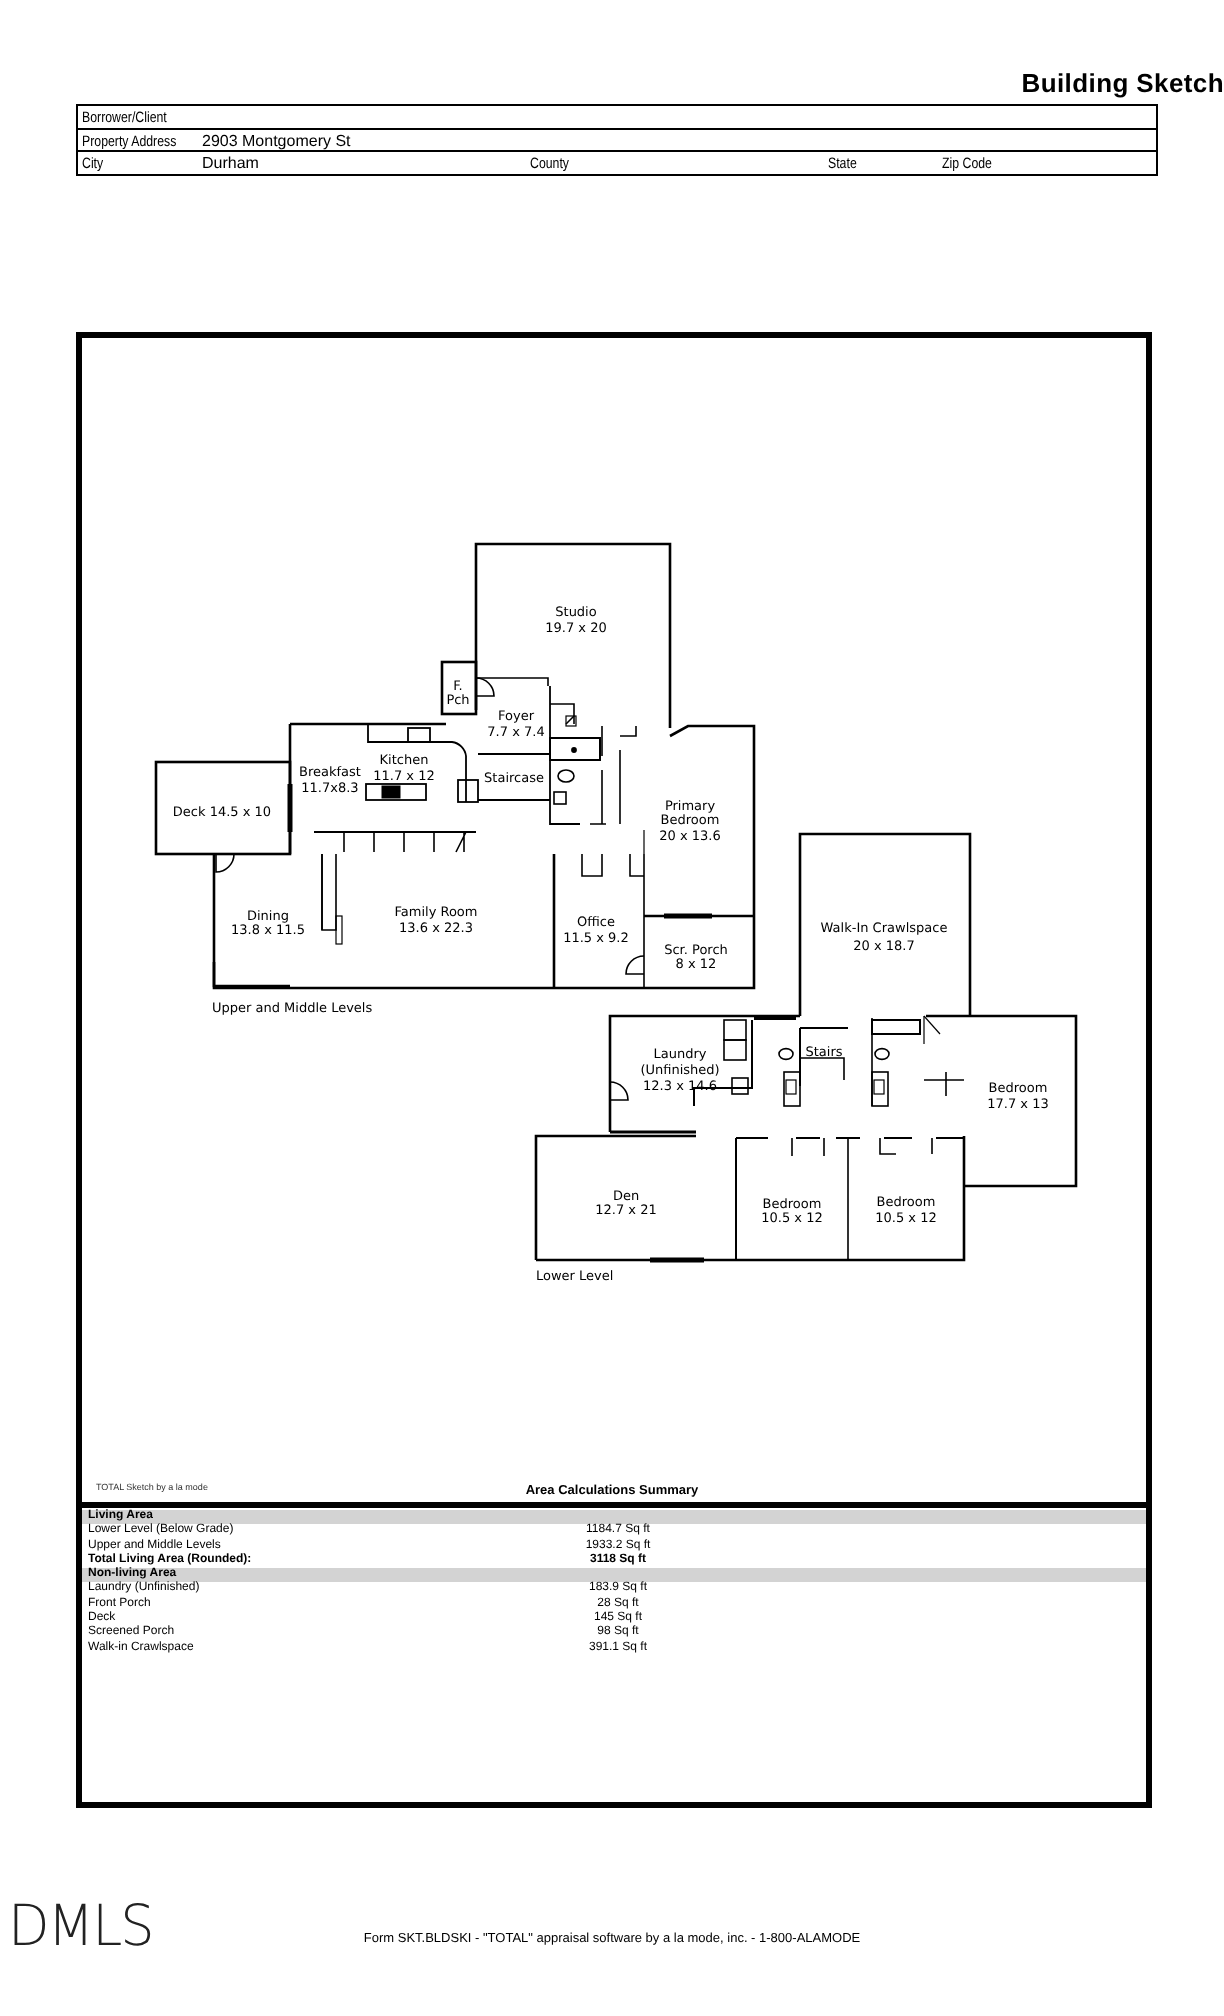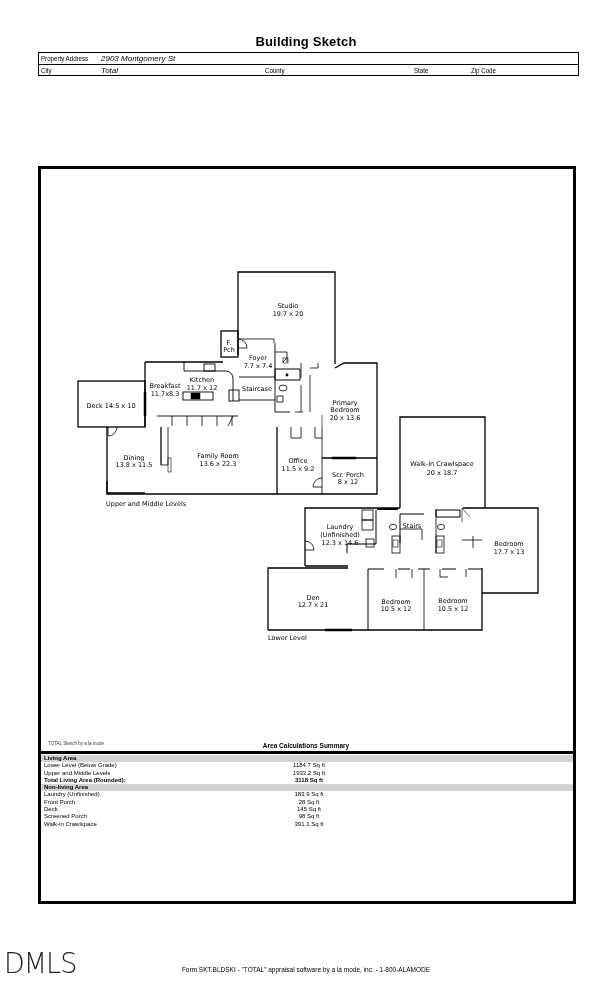--- a/index.html
+++ b/index.html
@@ -1,22 +1,22 @@
 <!DOCTYPE html>
 <html><head>
 <meta charset="utf-8">
 <style>
   html, body { margin:0; padding:0; background:#fff; }
   body { width:612px; height:1008px; position:relative; overflow:hidden; font-family:"Liberation Sans", sans-serif; color:#000; }
-  .title { position:absolute; left:0; width:612px; top:34px; text-align:center; font-weight:bold; font-size:13px; letter-spacing:0.2px; }
+  .title { position:absolute; left:0; width:612px; top:34px; text-align:right; font-weight:bold; font-size:13px; letter-spacing:0.2px; }
   .hdr { position:absolute; left:38px; top:52px; width:539px; border:1px solid #000; }
   .hdr .row { position:relative; height:10.5px; border-bottom:1px solid #000; font-size:7.5px; line-height:11px; }
   .hdr .row:last-child { border-bottom:none; }
   .hdr .lbl { position:absolute; left:2px; top:0; font-family:"Liberation Sans", sans-serif; transform:scaleX(0.82); transform-origin:left; }
-  .hdr .val { position:absolute; top:0; font-size:8px;font-style:italic; }
+  .hdr .val { position:absolute; top:0; font-size:8px; }
   .frame { position:absolute; left:38px; top:166px; width:532px; height:732px; border:3px solid #000; }
   .sketch { position:absolute; left:0; top:0; }
   .sum-credit { position:absolute; left:48px; top:741px; font-size:4.5px; color:#333; }
   .sum-title { position:absolute; left:0; width:612px; top:742px; text-align:center; font-size:6.5px; font-weight:bold; }
   .sum-rule { position:absolute; left:38px; top:751px; width:538px; height:3px; background:#000; }
   .sum { position:absolute; left:41px; top:755px; width:532px; font-size:6px; }
   .sum .r { position:relative; height:7.3px; line-height:7.3px; }
   .sum .r.sec { background:#d3d3d3; font-weight:bold; }
   .sum .r.bold { font-weight:bold; }
   .sum .k { position:absolute; left:3px; }
@@ -26,26 +26,30 @@
   .rl { font-family:"DejaVu Sans", sans-serif; font-size:6.5px; fill:#000; text-anchor:middle; }
   .lvl { font-family:"DejaVu Sans", sans-serif; font-size:6.5px; fill:#000; }
 </style>
 </head>
 <body>
 
 <div class="title">Building Sketch</div>
 
 <div class="hdr">
   <div class="row">
+    <span class="lbl">Borrower/Client</span>
+    <span class="val" style="left:62px"></span>
+  </div>
+  <div class="row">
     <span class="lbl">Property Address</span>
     <span class="val" style="left:62px">2903 Montgomery St</span>
   </div>
   <div class="row">
     <span class="lbl">City</span>
-    <span class="val" style="left:62px">Total</span>
+    <span class="val" style="left:62px">Durham</span>
     <span class="lbl" style="left:226px">County</span>
     <span class="lbl" style="left:375px">State</span>
     <span class="lbl" style="left:432px">Zip Code</span>
   </div>
 </div>
 
 <div class="frame"></div>
 
 <svg class="sketch" width="612" height="740" viewBox="0 0 612 740">
   <g fill="none" stroke="#000" stroke-width="1.3">

